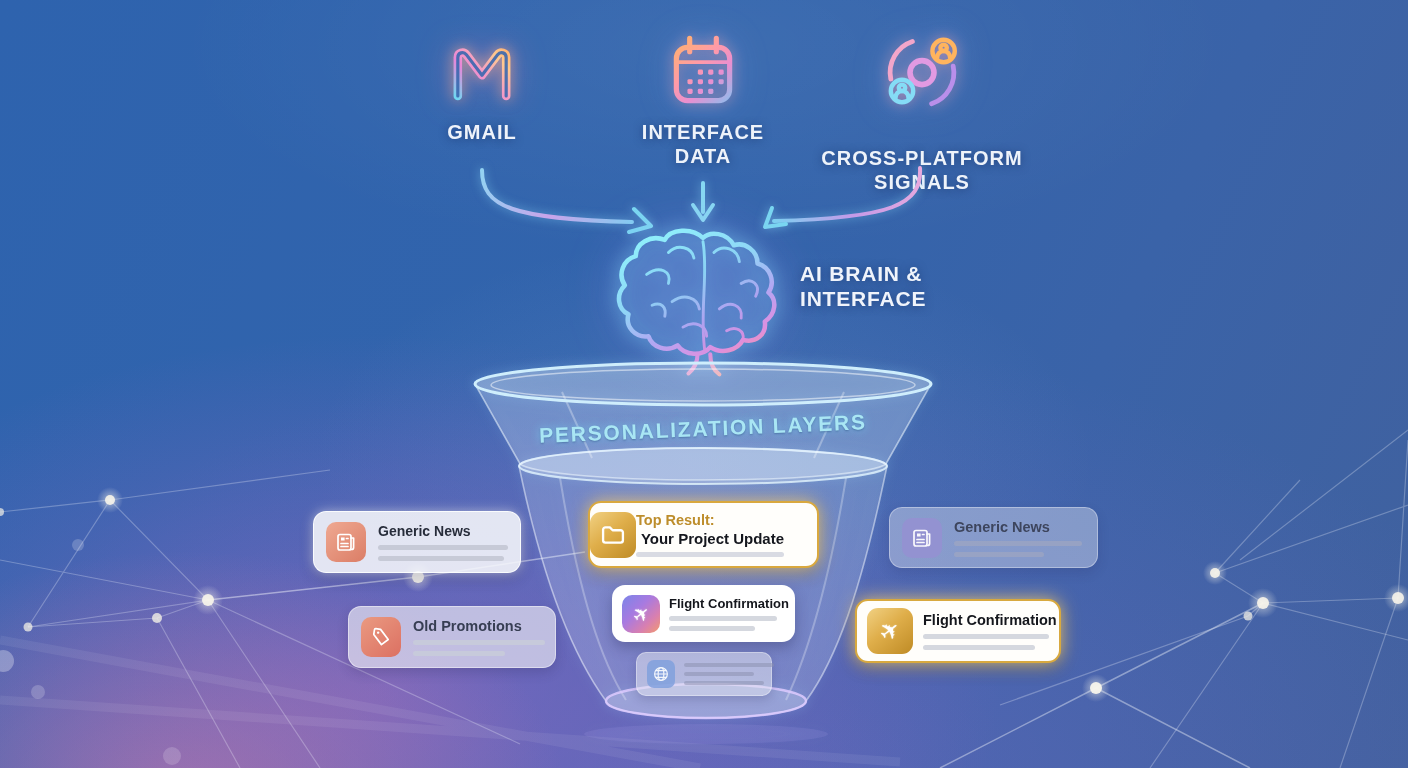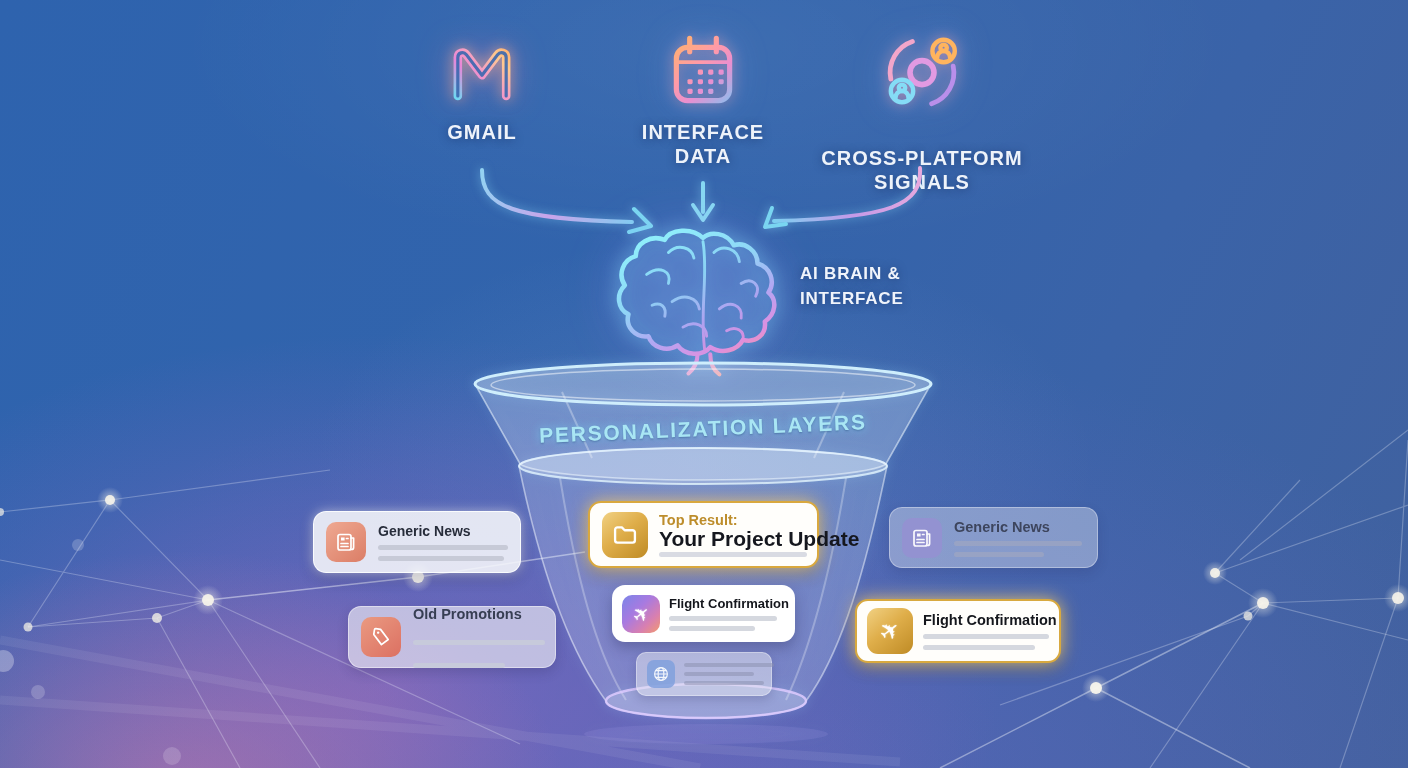--- a/index.html
+++ b/index.html
@@ -26,21 +26,21 @@
   #src-gmail{left:370px;}
   #src-calendar{left:591px;}
   #src-signals{left:810px;}
   #src-calendar .src-label{width:150px;}
   #src-signals .src-label{width:218px;margin-top:34px;}
   .neon-warm{filter:drop-shadow(0 0 7px rgba(255,170,140,.65)) drop-shadow(0 0 16px rgba(255,140,190,.35));}
   .neon-mix{filter:drop-shadow(0 0 7px rgba(255,160,170,.55)) drop-shadow(0 0 16px rgba(140,180,255,.35));}
 
   
   #brain-svg{left:612px;top:218px;filter:drop-shadow(0 0 9px rgba(130,228,255,.7)) drop-shadow(0 0 24px rgba(185,140,255,.4));}
-  #brain-label{left:800px;top:261px;width:190px;color:#f0f4fb;font-size:17px;line-height:25px;
+  #brain-label{left:800px;top:261px;width:190px;color:#f0f4fb;font-size:21px;line-height:25px;
     font-weight:700;letter-spacing:.8px;text-shadow:0 1px 8px rgba(20,40,90,.55);}
 
   
   #funnel-svg{filter:drop-shadow(0 0 6px rgba(160,225,255,.35));}
   #funnel-title{left:531px;top:417px;width:344px;text-align:center;transform:rotate(-2.4deg);
     color:#a9e6f4;font-size:21px;font-weight:700;letter-spacing:1.8px;
     text-shadow:0 0 10px rgba(120,215,248,.75),0 1px 2px rgba(30,60,110,.5);}
 
   
   .card{position:absolute;display:flex;align-items:center;border-radius:13px;}
@@ -56,26 +56,26 @@
   #card-news-left .ctitle{font-size:14px;font-weight:700;color:#272c3a;}
   #card-news-left .bar{height:5px;background:#c7cad7;}
 
   #card-promos{left:348px;top:606px;width:208px;height:62px;padding:10px 12px;gap:12px;
     background:rgba(233,232,243,.68);border:1px solid rgba(255,255,255,.45);
     box-shadow:0 5px 12px rgba(40,35,80,.2);}
   #card-promos .cicon{width:40px;height:40px;background:linear-gradient(140deg,#ea9a81,#dc7062);}
   #card-promos .ctitle{font-size:14.5px;font-weight:700;color:#373e53;}
   #card-promos .bar{height:5px;background:rgba(200,203,218,.9);}
 
-  #card-top-result{left:588px;top:501px;width:231px;height:67px;padding:10px 12px;gap:11px;
+  #card-top-result{left:588px;top:501px;width:231px;height:67px;padding:10px 0;
     background:#fffefb;border:2.5px solid #d9a83e;
     box-shadow:0 0 18px rgba(252,210,120,.85),0 6px 16px rgba(60,50,15,.3);}
   #card-top-result .cicon{width:46px;height:46px;border-radius:11px;background:linear-gradient(140deg,#f1d183 0%,#dfae4a 45%,#bf8b25 100%);}
   .cprefix{font-size:14.5px;font-weight:700;color:#bd8d2b;line-height:17px;}
-  #card-top-result .ctitle{font-size:21px;font-weight:700;color:#15171e;line-height:19px;}
+  #card-top-result .ctitle{font-size:15px;font-weight:700;color:#15171e;line-height:19px;text-align:right;}
   #card-top-result .bar{height:5px;background:#d9dbe3;margin-top:4px;}
 
   #card-flight-mid{left:612px;top:585px;width:183px;height:57px;padding:9px 10px;gap:9px;
     background:#ffffff;box-shadow:0 6px 14px rgba(35,35,80,.3);}
   #card-flight-mid .cicon{width:38px;height:38px;background:linear-gradient(135deg,#7b85e8 0%,#a87ae0 40%,#d87fb0 72%,#f29a6e 100%);}
   #card-flight-mid .ctitle{font-size:13px;font-weight:700;color:#14161c;}
   #card-flight-mid .bar{height:5px;background:#d5d8df;}
 
   #card-muted{left:636px;top:652px;width:136px;height:44px;padding:8px 10px;gap:9px;
     background:rgba(226,228,241,.55);border:1px solid rgba(255,255,255,.35);border-radius:10px;
@@ -314,21 +314,21 @@
     </div>
   </div>
 
   <div class="card" id="card-promos">
     <div class="cicon">
       <svg width="24" height="24" viewBox="0 0 24 24" fill="none" stroke="#fff" stroke-width="1.7" stroke-linejoin="round" style="transform:rotate(8deg);">
         <path d="M4.5 10.5 V5.8 a1.3 1.3 0 0 1 1.3-1.3 H10.5 L19.5 13.5 l-6 6 L4.5 10.5 z"></path>
         <circle cx="8.6" cy="8.1" r="1.2" fill="#fff" stroke="none"></circle>
       </svg>
     </div>
-    <div class="ctext" style="gap:18px;">
+    <div class="ctext" style="gap:6px;">
       <div class="ctitle">Old Promotions</div>
       <div class="bar" style="width:132px;"></div>
       <div class="bar" style="width:92px;"></div>
     </div>
   </div>
 
   <div class="card" id="card-top-result">
     <div class="cicon">
       <svg width="28" height="28" viewBox="0 0 24 24" fill="none" stroke="#fff" stroke-width="2" stroke-linecap="round" stroke-linejoin="round">
         <path d="M3.5 7.5 a2 2 0 0 1 2-2 h3.8 l2.4 2.4 H18.5 a2 2 0 0 1 2 2 V16.5 a2 2 0 0 1 -2 2 H5.5 a2 2 0 0 1 -2-2 z"></path>

